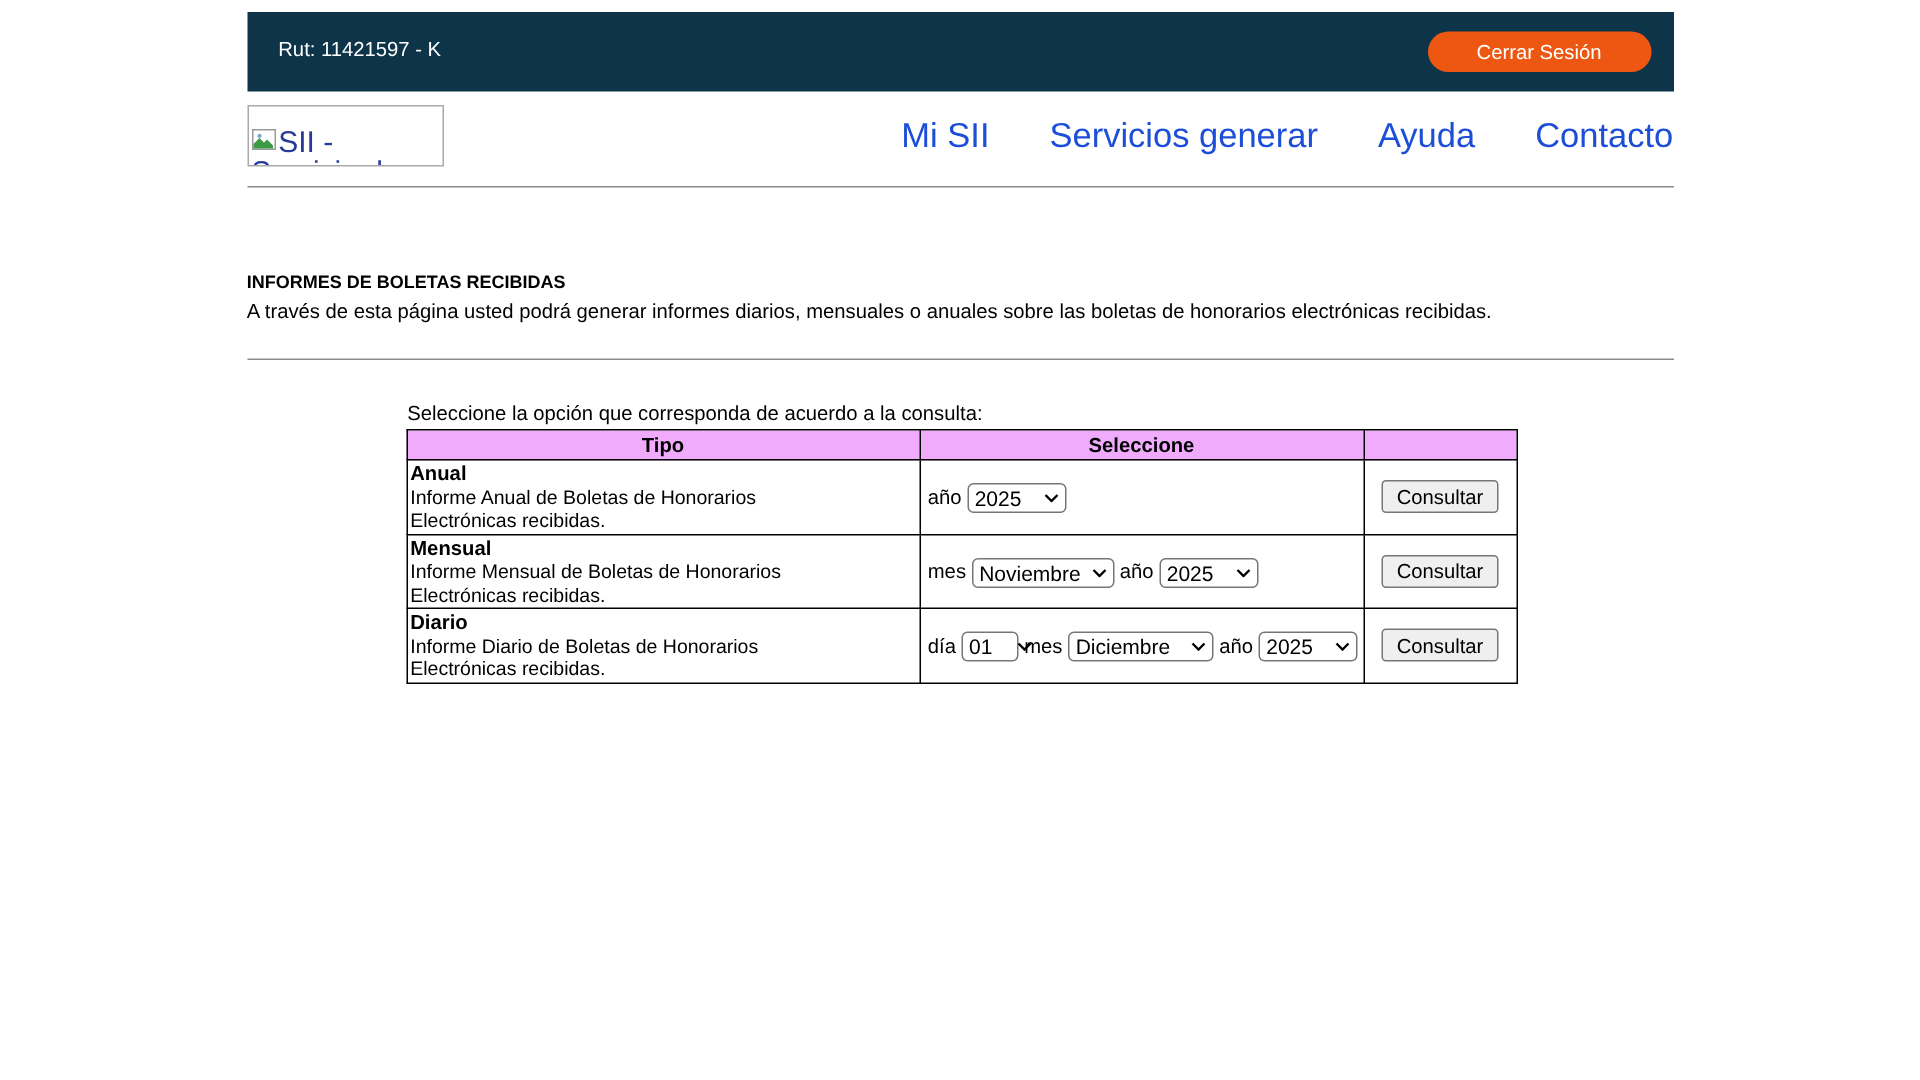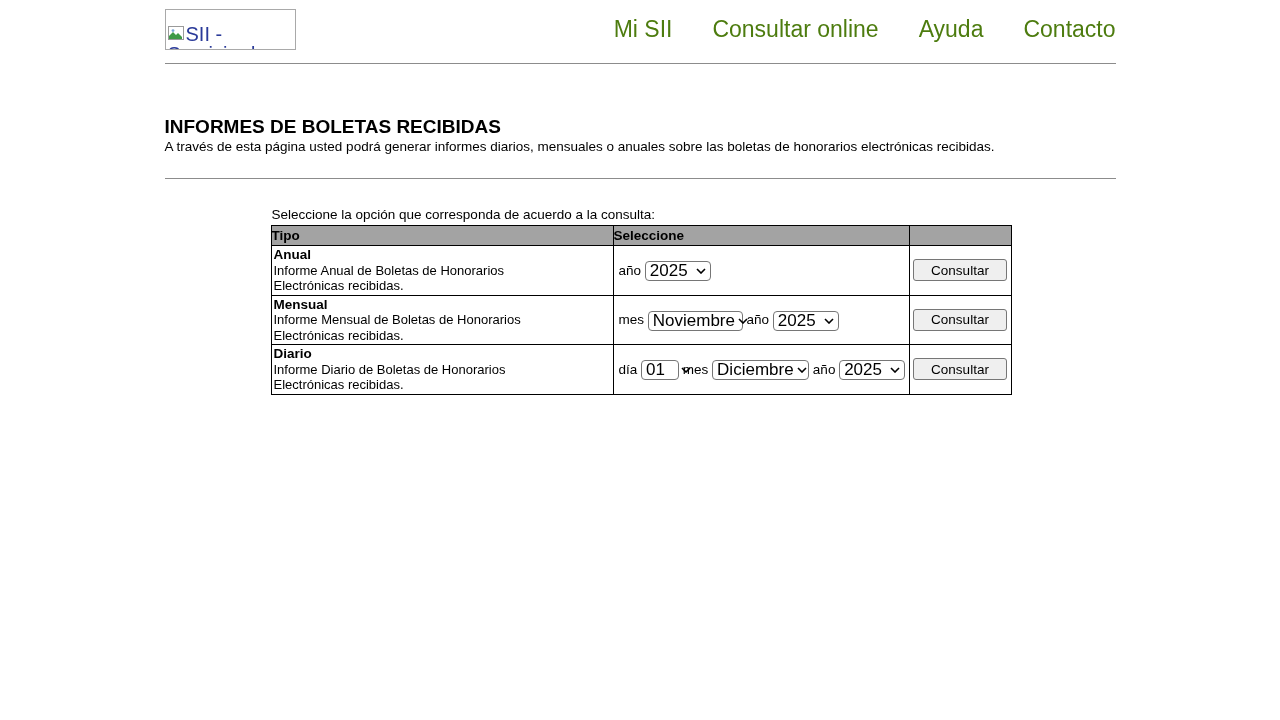--- a/index.html
+++ b/index.html
@@ -31,46 +31,46 @@
     display: flex; justify-content: space-between; align-items: center;
   }
   .logo-box {
     width: 131px; height: 41px; border: 1px solid #a9a9a9;
     overflow: hidden; padding: 14px 2px;
     font-size: 20px; line-height: 20px; color: #2a3a99;
   }
   .broken-icon { display: inline-block; vertical-align: baseline; margin-right: 1px; }
   .main-nav { display: flex; gap: 40px; }
   .main-nav a {
-    color: #4d7c0f; text-decoration: none; font-size: 23px; cursor: pointer;
+    color: #1d4ed8; text-decoration: none; font-size: 23px; cursor: pointer;
   }
 
   hr.rule {
     border: none; border-top: 1px solid #8c8c8c; margin: 0; height: 0;
   }
   hr.nav-rule { margin-top: 13px; }
   hr.section-rule { margin-top: 23px; }
 
   h1.page-title {
-    margin: 54px 0 0; font-size: 19px; line-height: 18px; font-weight: bold;
+    margin: 54px 0 0; font-size: 12px; line-height: 18px; font-weight: bold;
   }
   p.intro { margin: 3px 0 0; font-size: 13.5px; line-height: 16px; }
 
   p.prompt {
     margin: 28px 0 2px 107px; font-size: 13.5px; line-height: 16px; font-weight: normal;
   }
 
   table.informes {
     margin-left: 106px; width: 740px;
     border-collapse: collapse; table-layout: fixed;
   }
   table.informes th, table.informes td { border: 1px solid #000; }
   table.informes th {
-    background: #a3a3a3; height: 20px; padding: 0;
-    font-size: 13.5px; font-weight: bold; text-align: left;
+    background: #f0abfc; height: 20px; padding: 0;
+    font-size: 13.5px; font-weight: bold; text-align: center;
   }
   .col-tipo { width: 342px; }
   .col-sel  { width: 296px; }
   .col-btn  { width: 102px; }
 
   td.tipo-cell {
     vertical-align: top; padding: 1px 2px; height: 46px;
     font-size: 13px; line-height: 15.5px;
   }
   td.tipo-cell .row-title { font-size: 13.5px; font-weight: bold; display: block; }
@@ -79,51 +79,55 @@
   td.sel-cell {
     vertical-align: middle; padding: 2px 2px 2px 5px;
     font-size: 13.5px; line-height: 23px;
   }
   td.btn-cell { vertical-align: middle; text-align: center; }
 
   .select {
     display: inline-flex; align-items: center; justify-content: space-between;
     height: 20px; padding: 0 4px; vertical-align: middle;
     border: 1px solid #767676; border-radius: 4px; background: #fff;
-    font-size: 17px; line-height: normal; cursor: pointer;
+    font-size: 14px; line-height: normal; cursor: pointer;
   }
   .select svg { flex: 0 0 auto; margin-left: 3px; }
   .w-year { width: 66px; }
   .w-nov  { width: 95px; }
   .w-dic  { width: 97px; }
   .w-day  { width: 38px; gap: 13px; }
 
   button.consultar {
-    width: 94px; height: 22px;
+    width: 78px; height: 22px;
     background: #efefef; border: 1px solid #767676; border-radius: 3px;
     font-family: inherit; font-size: 13.5px; color: #000; cursor: pointer;
   }
 </style>
 </head>
 <body>
 
 <div class="page">
 
+  <div class="topbar">
+    <span class="rut">Rut: 11421597 - K</span>
+    <button class="logout">Cerrar Sesión</button>
+  </div>
 
   <div class="header-row">
     <div class="logo-box">
       <span class="broken-icon"><svg width="17" height="15" viewBox="0 0 17 15">
             <rect x="0.5" y="0.5" width="15" height="13" fill="#ffffff" stroke="#9a9a9a"></rect>
             <path d="M1 10 l4 -4 3 3 2 -2 4 4 v2 h-13 z" fill="#3f9a46"></path>
             <circle cx="5" cy="4.6" r="1.4" fill="#7aa7d6"></circle>
           </svg></span><span class="alt-text">SII - Servicio de</span>
     </div>
     <nav class="main-nav">
       <a>Mi SII</a>
-      <a>Consultar online</a>
+      <a>Servicios generar</a>
       <a>Ayuda</a>
       <a>Contacto</a>
     </nav>
   </div>
 
   <hr class="rule nav-rule">
 
   <h1 class="page-title">INFORMES DE BOLETAS RECIBIDAS</h1>
   <p class="intro">A través de esta página usted podrá generar informes diarios, mensuales o anuales sobre las boletas de honorarios electrónicas recibidas.</p>
 

